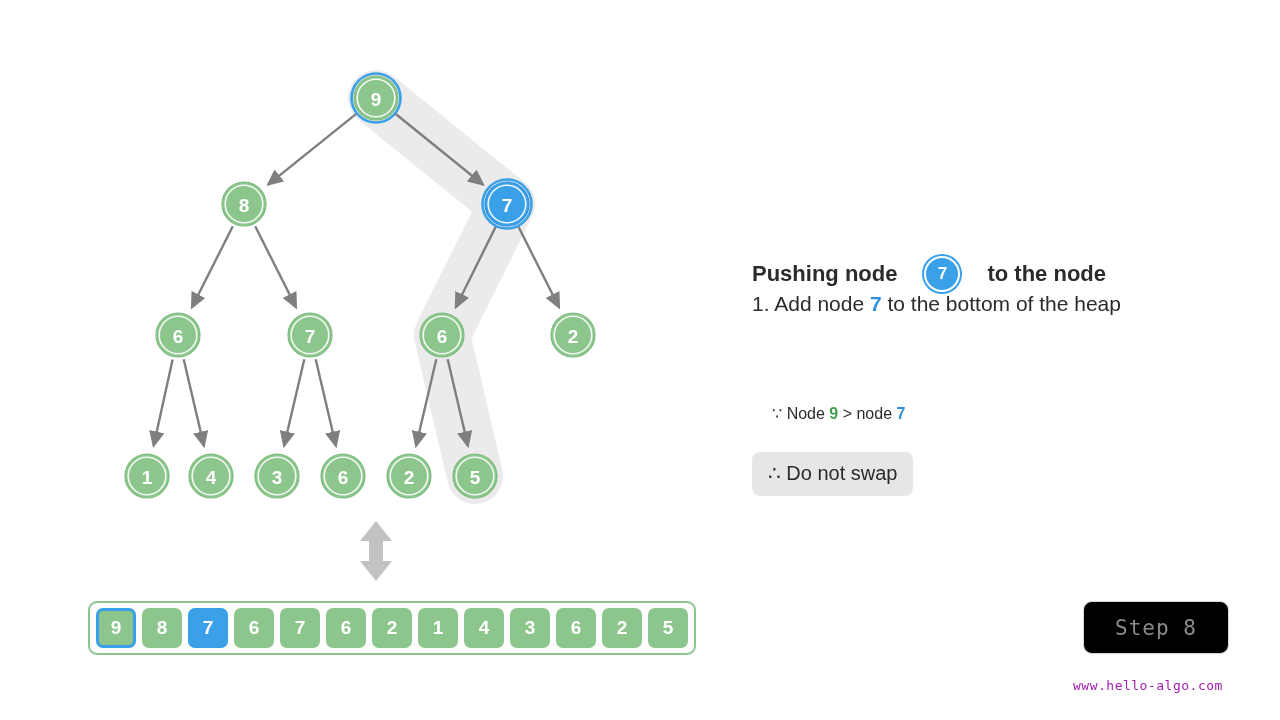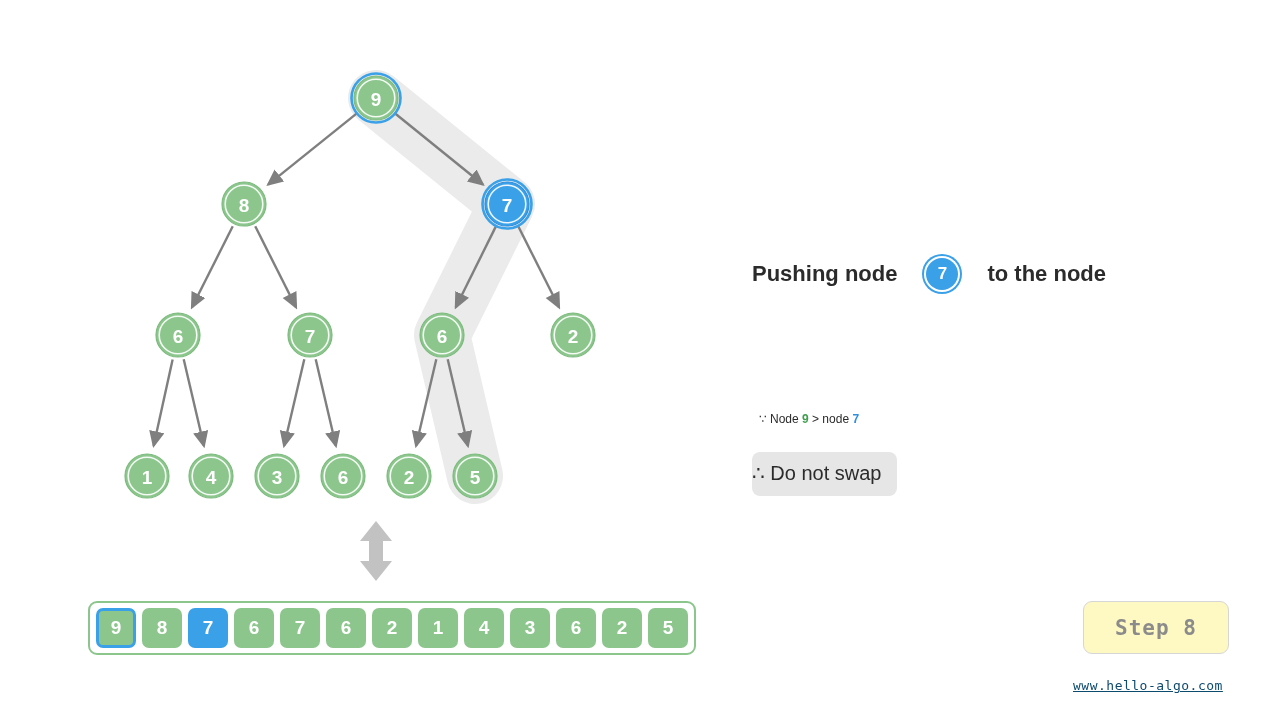--- a/index.html
+++ b/index.html
@@ -52,43 +52,43 @@
     font-size: 17px; font-weight: 700;
     box-shadow: 0 0 0 2px #ffffff, 0 0 0 4px #3aa0e8;
     margin: 0 6px;
   }
   .step-line {
     position: absolute; left: 0;
     font-size: 21px; color: #2b2b2b; white-space: nowrap;
   }
   #step1 { top: 292px; }
   #step2 { top: 345px; }
-  #reason { top: 404px; left: 7px; font-size: 12px; margin-top: 8px; }
+  #reason { top: 404px; left: 20px; font-size: 16px; }
   .g { color: #3f9e4d; font-weight: 700; }
   .b { color: #2d8fe0; font-weight: 700; }
   #chip {
     position: absolute; left: 752px; top: 452px;
     background: #e6e6e6; border-radius: 8px;
-    padding: 9px 16px 11px 0;
+    padding: 9px 16px 11px 16px;
     font-size: 20px; color: #2b2b2b; white-space: nowrap;
   }
 
   #step-badge {
     position: absolute; left: 1083px; top: 601px;
     width: 146px; height: 53px;
     border: 1.5px solid #d6d6d6; border-radius: 9px;
-    background: #fef9c3; color: #8b8b8b;
+    background: #000000; color: #8b8b8b;
     display: flex; align-items: center; justify-content: center;
     font-family: "DejaVu Sans Mono", monospace;
-    font-size: 21px; font-weight: 700; letter-spacing: 1px;
+    font-size: 21px; font-weight: 400; letter-spacing: 1px;
   }
   #watermark {
     position: absolute; left: 1073px; top: 678px;
     font-family: "DejaVu Sans Mono", monospace;
-    font-size: 13px; color: #0c4a6e; letter-spacing: .5px; text-decoration: underline;
+    font-size: 13px; color: #a21caf; letter-spacing: .5px;
   }
 </style>
 </head>
 <body>
 
 <div id="stage">
 
   <div id="tree-panel">
     <svg id="tree-svg" width="740" height="600">
       <defs>
@@ -206,20 +206,23 @@
   </div>
 
   <div id="info">
 
     <div id="title-row">
       <span>Pushing node</span>
       <span class="inline-badge">7</span>
       <span>to the node</span>
     </div>
 
+    <div class="step-line" id="step1">
+      <span>1. Add node </span><span class="b">7</span><span> to the bottom of the heap</span>
+    </div>
 
 
     <div class="step-line" id="reason">
       <span>∵ Node </span><span class="g">9</span><span> &gt; node </span><span class="b">7</span>
     </div>
   </div>
 
   <div id="chip">∴ Do not swap</div>
 
   <div id="step-badge">Step 8</div>

